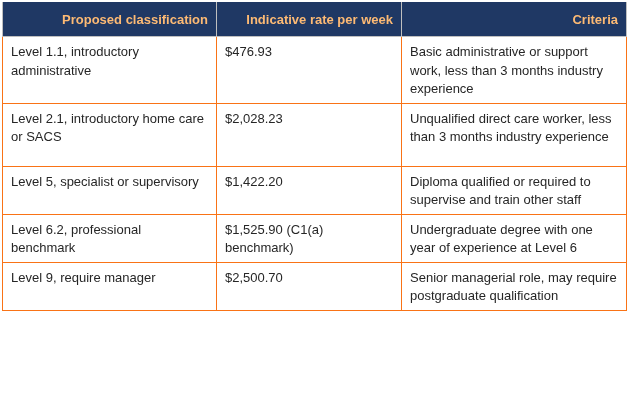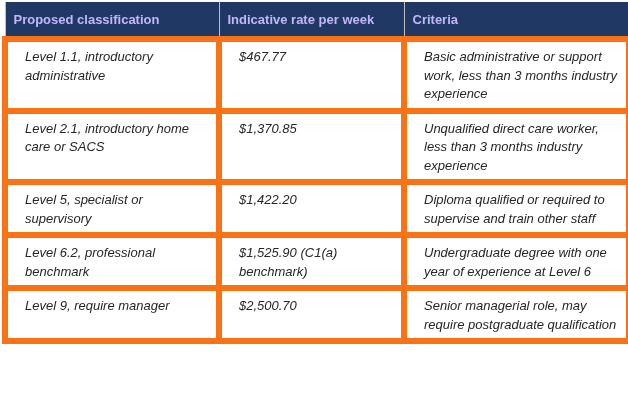--- a/index.html
+++ b/index.html
@@ -22,39 +22,38 @@
     table {
       border-collapse: collapse;
       width: 624px;
       table-layout: fixed;
     }
     col.c1 { width: 214px; }
     col.c2 { width: 185px; }
     col.c3 { width: 225px; }
     th {
       background: #1f3864;
-      color: #c4b5fd;
+      color: #fdba74;
       font-weight: bold;
       font-size: 13px;
-      text-align: left;
+      text-align: right;
       padding: 0 8px;
       height: 34px;
       border: 1px solid #bfbfbf;
       border-top: none;
       vertical-align: middle;
     }
     td {
       font-size: 13px;
       color: #262626;
       line-height: 18.5px;
       text-align: left;
       vertical-align: top;
-      padding: 6px 8px 4px 17px;
-      border: 6px solid #f97316;
-      font-style: italic;
+      padding: 6px 8px 4px 8px;
+      border: 1px solid #f97316;
     }
     tr.r1 td { height: 52px; }
     tr.r2 td { height: 52px; }
     tr.r3 td { height: 37px; }
     tr.r4 td { height: 37px; }
     tr.r5 td { height: 37px; }
     tr.r6 td { height: 37px; }
     tr.r7 td { height: 36px; }
   </style>
 </head>
@@ -70,26 +69,26 @@
     <thead>
       <tr>
         <th>Proposed classification</th>
         <th>Indicative rate per week</th>
         <th>Criteria</th>
       </tr>
     </thead>
     <tbody>
       <tr class="r1">
         <td>Level 1.1, introductory administrative</td>
-        <td>$467.77</td>
+        <td>$476.93</td>
         <td>Basic administrative or support work, less than 3 months industry experience</td>
       </tr>
       <tr class="r2">
         <td>Level 2.1, introductory home care or SACS</td>
-        <td>$1,370.85</td>
+        <td>$2,028.23</td>
         <td>Unqualified direct care worker, less than 3 months industry experience</td>
       </tr>
       <tr class="r5">
         <td>Level 5, specialist or supervisory</td>
         <td>$1,422.20</td>
         <td>Diploma qualified or required to supervise and train other staff</td>
       </tr>
       <tr class="r6">
         <td>Level 6.2, professional benchmark</td>
         <td>$1,525.90 (C1(a) benchmark)</td>

